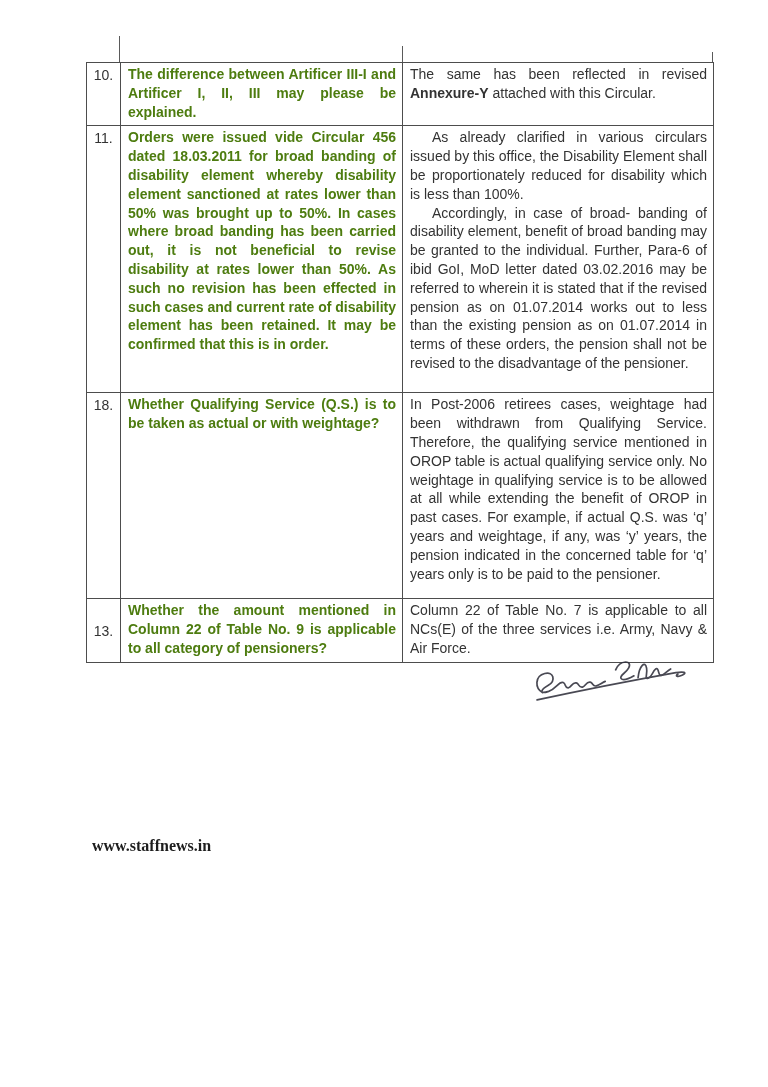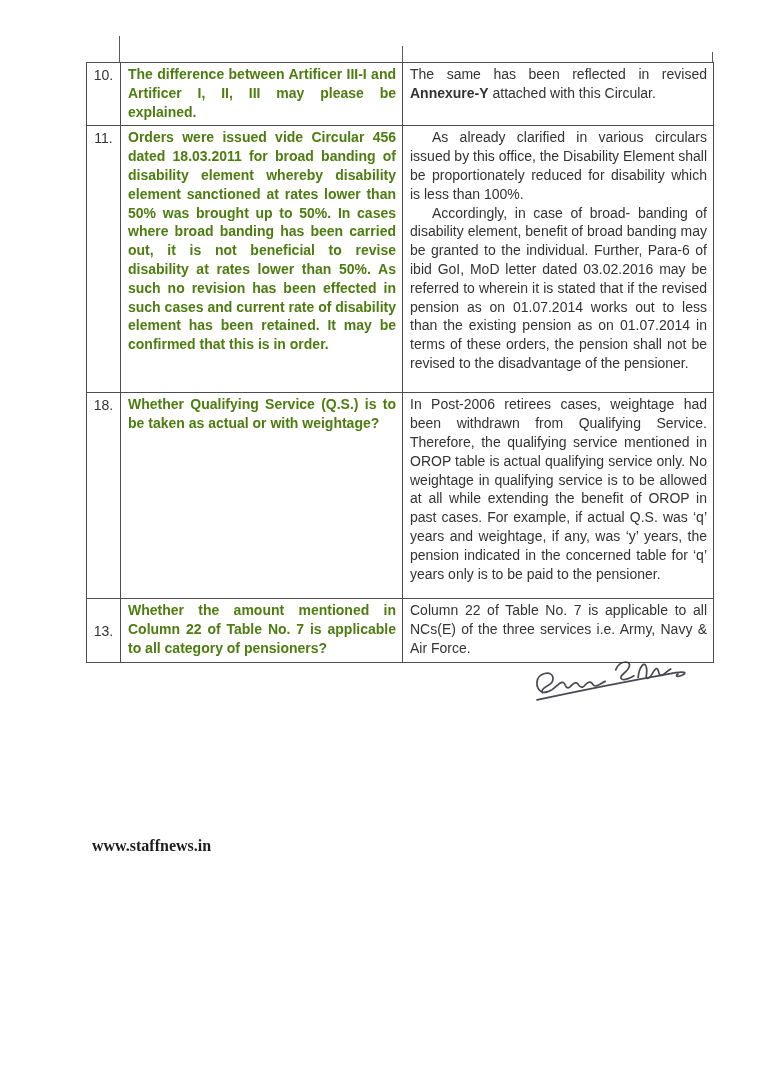--- a/index.html
+++ b/index.html
@@ -108,21 +108,21 @@
       </tr>
       <tr>
         <td class="num">18.</td>
         <td class="q">Whether Qualifying Service (Q.S.) is to be taken as actual or with weightage?</td>
         <td class="a">
             <p>In Post-2006 retirees cases, weightage had been withdrawn from Qualifying Service. Therefore, the qualifying service mentioned in OROP table is actual qualifying service only. No weightage in qualifying service is to be allowed at all while extending the benefit of OROP in past cases. For example, if actual Q.S. was ‘q’ years and weightage, if any, was ‘y’ years, the pension indicated in the concerned table for ‘q’ years only is to be paid to the pensioner.</p>
           </td>
       </tr>
       <tr class="row-13">
         <td class="num">13.</td>
-        <td class="q">Whether the amount mentioned in Column 22 of Table No. 7 is applicable to all category of pensioners?</td>
+        <td class="q">Whether the amount mentioned in Column 22 of Table No. 9 is applicable to all category of pensioners?</td>
         <td class="a">
             <p>Column 22 of Table No. 7 is applicable to all NCs(E) of the three services i.e. Army, Navy &amp; Air Force.</p>
           </td>
       </tr>
     </tbody>
   </table>
 
   <svg id="signature" viewBox="0 0 168 56" xmlns="http://www.w3.org/2000/svg">
     <g fill="none" stroke="#30303c" stroke-width="1.7" stroke-linecap="round" stroke-linejoin="round" opacity="0.88" transform="rotate(-3 84 28)">
       <path d="M14,40 C6,35 7,23 17,21 C26,19 28,29 20,33 C13,36.5 9,42 20,39 C28,36.5 31,29 35,31 C38,32.5 36,37 40,36.5 C43,36 44,31 48,32 C51,33 50,37 54,36.5 C57,36 58,31 62,32 C65,33 64,37 68,36 C71,35.3 74,33 77,32"></path>

